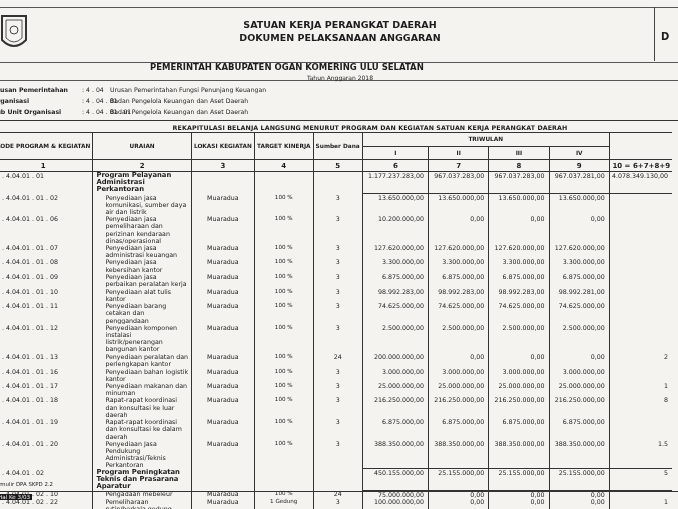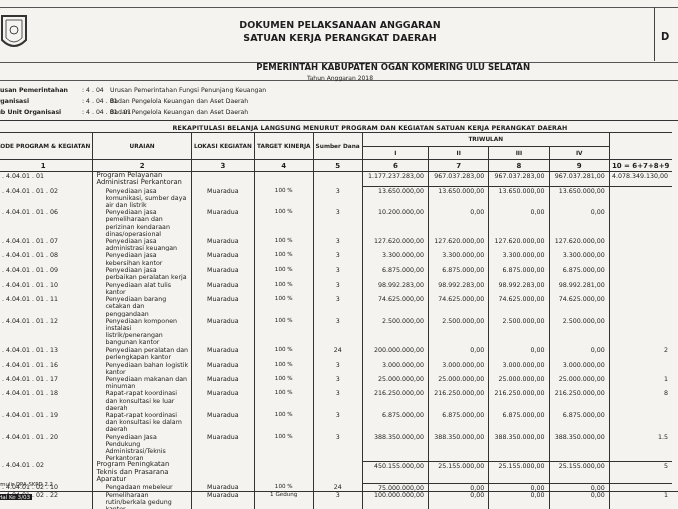--- a/index.html
+++ b/index.html
@@ -9,57 +9,57 @@
     font-family: "DejaVu Sans", sans-serif;
     color: #1d1d1d;
   }
   .abs { position: absolute; }
   .hdr-top { left: 0; top: 7px; width: 678px; height: 54px; border-top: 1px solid #555; border-bottom: 1px solid #555; }
   .logo { left: 0; top: 12px; width: 28px; height: 42px; }
   .doc-title { left: 150px; top: 18px; width: 380px; text-align: center; font-weight: bold; font-size: 9.5px; line-height: 13px; }
   .right-box { left: 654px; top: 7px; width: 30px; height: 54px; border-left: 1px solid #444; }
   .right-box span { position: absolute; left: 6px; top: 24px; font-weight: bold; font-size: 10px; }
   .pemda { left: 0; top: 61px; width: 678px; height: 19px; border-bottom: 1px solid #555; }
-  .pemda-title { left: 150px; top: 62px; width: 380px; text-align: right; font-weight: bold; font-size: 8.5px; }
+  .pemda-title { left: 150px; top: 62px; width: 380px; text-align: left; font-weight: bold; font-size: 8.5px; }
   .tahun { left: 150px; top: 74px; width: 380px; text-align: center; font-size: 6px; }
   .info { font-size: 6.2px; }
   .info .lbl { position: absolute; left: -8px; font-weight: bold; }
   .info .code { position: absolute; left: 82px; }
   .info .desc { position: absolute; left: 110px; }
   .rekap-line { left: 0; top: 120px; width: 678px; border-top: 1.5px solid #333; }
   .rekap-title { left: 90px; top: 124px; width: 560px; text-align: center; font-weight: bold; font-size: 6.3px; letter-spacing: 0.1px; }
 
   table.grid { position: absolute; left: -6px; top: 132px; border-collapse: collapse; table-layout: fixed; font-size: 6.3px; }
   table.grid td, table.grid th { border-left: 1px solid #333; border-right: 1px solid #333; padding: 0 2px; vertical-align: top; overflow: hidden; white-space: nowrap; }
   table.grid th { font-weight: bold; text-align: center; vertical-align: middle; border: 1px solid #333; font-size: 5.8px; line-height: 7px; }
   table.grid tr.num td { border: 1px solid #333; text-align: center; font-weight: bold; font-size: 7px; height: 11px; vertical-align: middle; }
   td.kode { border-left: none !important; color: #222; padding-left: 2px; }
   td.uraian { white-space: normal !important; line-height: 7.2px; padding-left: 12px !important; }
-  tr.prog td.uraian { padding-left: 3px !important; font-weight: normal; font-size: 6.8px; }
+  tr.prog td.uraian { padding-left: 3px !important; font-weight: bold; font-size: 6.8px; }
   td.lok, td.tgt, td.sd { text-align: center; }
   td.tgt { font-size: 5.6px; }
   td.money { text-align: right; padding-right: 4px !important; }
   tr.prog td.money { border-top: 1px solid #333; border-bottom: 1px solid #333; }
   td.last { border-right: none !important; }
   .footer-note { left: -8px; top: 481px; font-size: 5.4px; }
   .footer-line { left: 0; top: 491px; width: 678px; border-top: 1.5px solid #333; }
   .page-tag { left: -4px; top: 494px; font-size: 5.6px; background: #1b1b1b; color: #eee; padding: 0 2px; }
 </style>
 </head>
 <body>
 
 <div class="abs hdr-top"></div>
 <svg class="abs logo" viewBox="0 0 28 42">
   <path d="M2 4 H26 V28 Q14 40 2 28 Z" fill="none" stroke="#333" stroke-width="2"></path>
   <path d="M6 8 H22 V26 Q14 34 6 26 Z" fill="none" stroke="#555" stroke-width="1"></path>
   <circle cx="14" cy="18" r="4" fill="none" stroke="#444" stroke-width="1"></circle>
 </svg>
 <div class="abs doc-title">
+  <div>SATUAN KERJA PERANGKAT DAERAH</div>
   <div>DOKUMEN PELAKSANAAN ANGGARAN</div>
-  <div>SATUAN KERJA PERANGKAT DAERAH</div>
 </div>
 <div class="abs right-box">
     <span>D</span>
   </div>
 
 <div class="abs pemda"></div>
 <div class="abs pemda-title">PEMERINTAH KABUPATEN OGAN KOMERING ULU SELATAN</div>
 <div class="abs tahun">Tahun Anggaran 2018</div>
 
 <div class="abs info" style="left:0;top:86px;width:400px;height:10px;">
@@ -113,21 +113,21 @@
     <tr class="num">
       <td style="border-left:none">1</td>
       <td>2</td>
       <td>3</td>
       <td>4</td>
       <td>5</td>
       <td>6</td>
       <td>7</td>
       <td>8</td>
       <td>9</td>
-      <td style="text-align:left;border-right:none">10 = 6+7+8+9</td>
+      <td style="text-align:right;border-right:none">10 = 6+7+8+9</td>
     </tr>
   </thead>
   <tbody id="tbody">
       <tr class="prog" style="height: 15px;">
         <td class="kode">4 . 4.04.01 . 01</td>
         <td class="uraian">Program Pelayanan Administrasi Perkantoran</td>
         <td class="lok"></td>
         <td class="tgt"></td>
         <td class="sd"></td>
         <td class="money">1.177.237.283,00</td>

